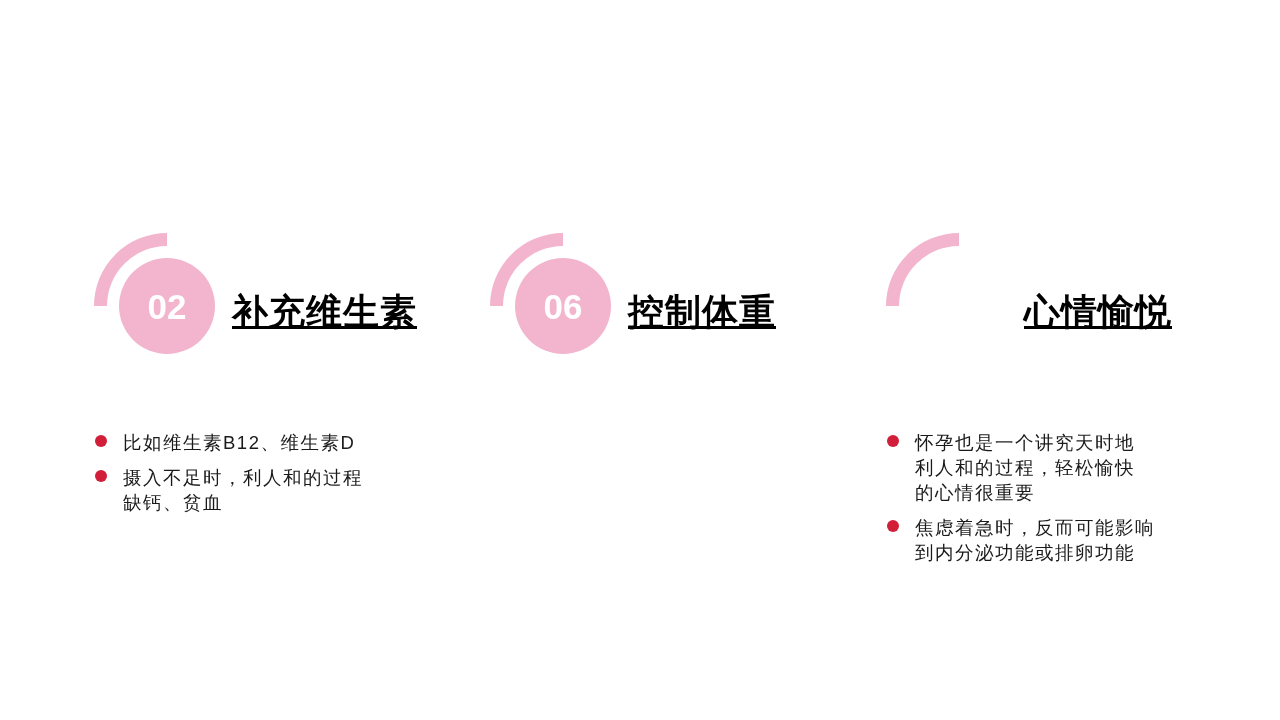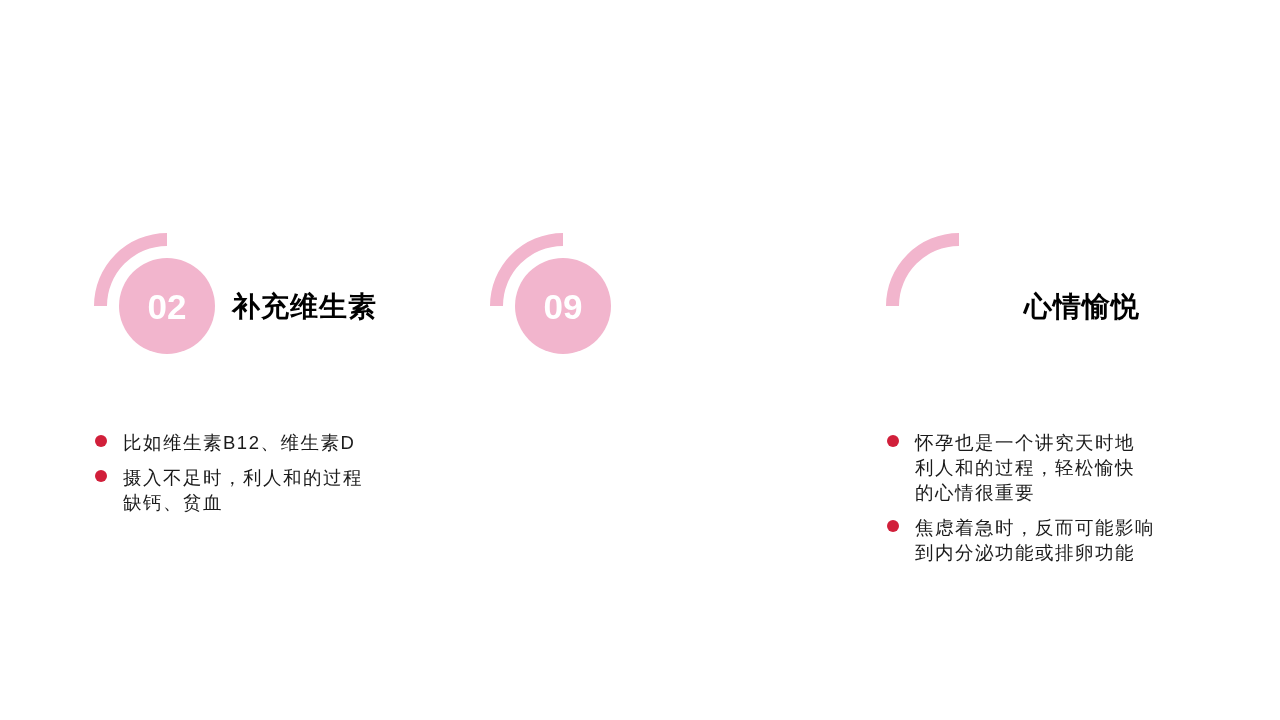--- a/index.html
+++ b/index.html
@@ -51,24 +51,25 @@
       font-size: 35px;
       letter-spacing: 0px;
       margin-top: 2px;
     }
     .title {
       position: absolute;
       left: 138px;
       top: 288px;
       font-family: "DejaVu Sans", sans-serif;
       font-weight: bold;
-      font-size: 28px;
+      font-size: 36px;
       color: #000000;
       letter-spacing: 1px;
       white-space: nowrap;
+      text-decoration: underline;
     }
     .bullets {
       position: absolute;
       left: 0;
       top: 430px;
       width: 320px;
       margin: 0;
       padding: 0;
       list-style: none;
     }
@@ -118,22 +119,23 @@
 缺钙、贫血</span>
     </li>
   </ul>
 </div>
 
 <div class="card c2">
   <svg class="arc" viewBox="0 0 146 146">
     <path d="M73 0 A73 73 0 0 0 0 73 L13 73 A60 60 0 0 1 73 13 Z" fill="#f2b5cd"></path>
   </svg>
   <div class="num-circle">
-    <span class="num-text">09</span>
+    <span class="num-text">06</span>
   </div>
+  <div class="title">控制体重</div>
 </div>
 
 <div class="card c3">
   <svg class="arc" viewBox="0 0 146 146">
     <path d="M73 0 A73 73 0 0 0 0 73 L13 73 A60 60 0 0 1 73 13 Z" fill="#f2b5cd"></path>
   </svg>
   <div class="title">心情愉悦</div>
   <ul class="bullets">
     <li class="bullet">
       <span class="dot"></span>

